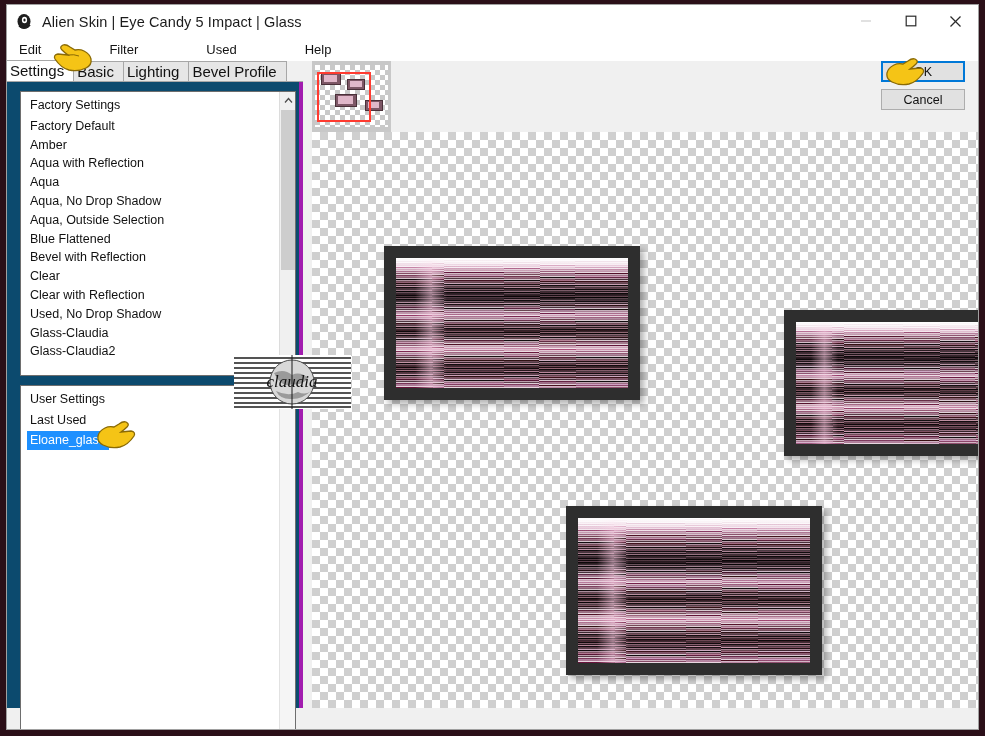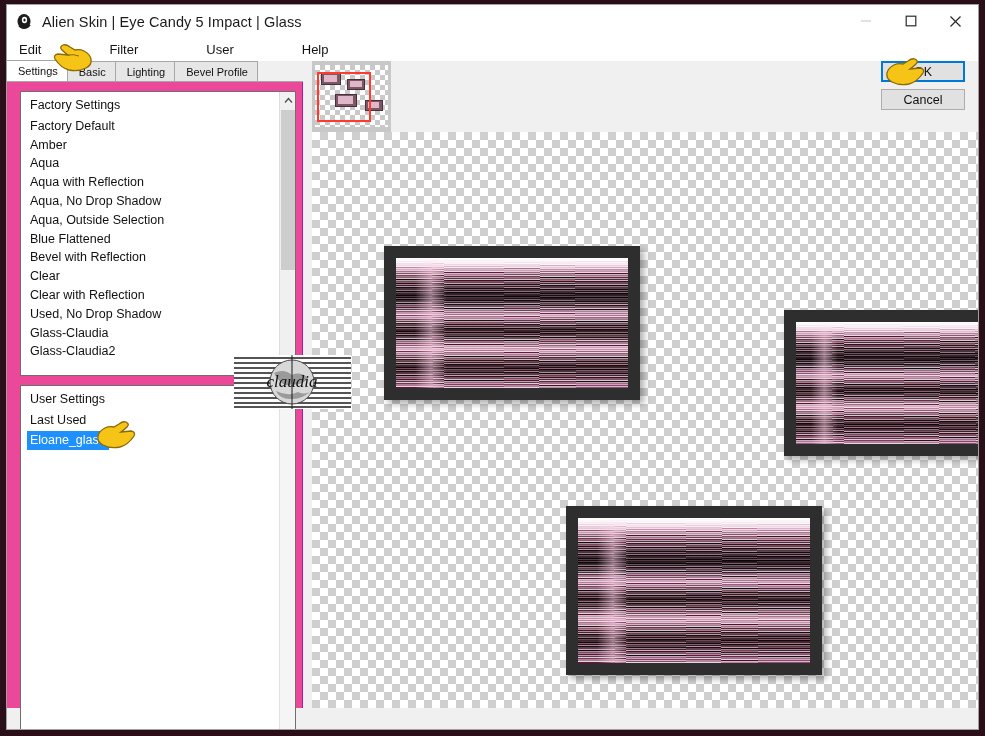--- a/index.html
+++ b/index.html
@@ -67,44 +67,44 @@
 
   
   #tabstrip {
     position: absolute; left: 0; top: 56px;
     width: 296px; height: 21px;
     background: #f0f0f0;
     display: flex; align-items: flex-end;
     border-bottom: 1px solid #a7a7a7;
   }
   .tab {
-    font-size: 11px; color: #111;
-    padding: 2px 9px 3px 11px;
+    font-size: 15px; color: #111;
+    padding: 2px 9px 3px 3px;
     height: 20px;
     line-height: 16px;
     border: 1px solid #a7a7a7;
     border-bottom: none;
     background: #e6e6e6;
     margin-right: -1px;
     white-space: nowrap;
   }
   .tab.active {
     background: #ffffff;
     position: relative;
     z-index: 3;
     height: 21px;
   }
   #tabstrip .tab:first-child { border-left: none; }
 
   
   #left-panel {
     position: absolute; left: 0; top: 77px;
     width: 296px; height: 626px;
-    background: #ec4899;
-    border-right: 1px solid #a21caf;
+    background: #0c4a6e;
+    border-right: 4px solid #a21caf;
   }
   #factory-box {
     position: absolute; left: 13px; top: 9px;
     width: 276px; height: 285px;
     background: #ffffff;
     border: 1px solid #6e6e6e;
     overflow: hidden;
   }
   .preset-list { padding-top: 4px; }
   .preset-item {
@@ -349,40 +349,40 @@
               <line x1="1.5" y1="1.5" x2="11.5" y2="11.5" stroke="#2b2b2b" stroke-width="1.2"></line>
               <line x1="11.5" y1="1.5" x2="1.5" y2="11.5" stroke="#2b2b2b" stroke-width="1.2"></line>
             </svg>
         </div>
       </div>
     </div>
 
     <div id="menubar">
       <span class="menu-item">Edit</span>
       <span class="menu-item">Filter</span>
-      <span class="menu-item">User</span>
+      <span class="menu-item">Used</span>
       <span class="menu-item">Help</span>
     </div>
 
     <div id="tabstrip">
       <div class="tab active">Settings</div>
       <div class="tab">Basic</div>
       <div class="tab">Lighting</div>
       <div class="tab">Bevel Profile</div>
     </div>
 
     <div id="left-panel">
 
       <div id="factory-box">
         <div class="preset-list">
           <div class="preset-item heading">Factory Settings</div>
           <div class="preset-item">Factory Default</div>
           <div class="preset-item">Amber</div>
+          <div class="preset-item">Aqua with Reflection</div>
           <div class="preset-item">Aqua</div>
-          <div class="preset-item">Aqua with Reflection</div>
           <div class="preset-item">Aqua, No Drop Shadow</div>
           <div class="preset-item">Aqua, Outside Selection</div>
           <div class="preset-item">Blue Flattened</div>
           <div class="preset-item">Bevel with Reflection</div>
           <div class="preset-item">Clear</div>
           <div class="preset-item">Clear with Reflection</div>
           <div class="preset-item">Used, No Drop Shadow</div>
           <div class="preset-item">Glass-Claudia</div>
           <div class="preset-item">Glass-Claudia2</div>
 

